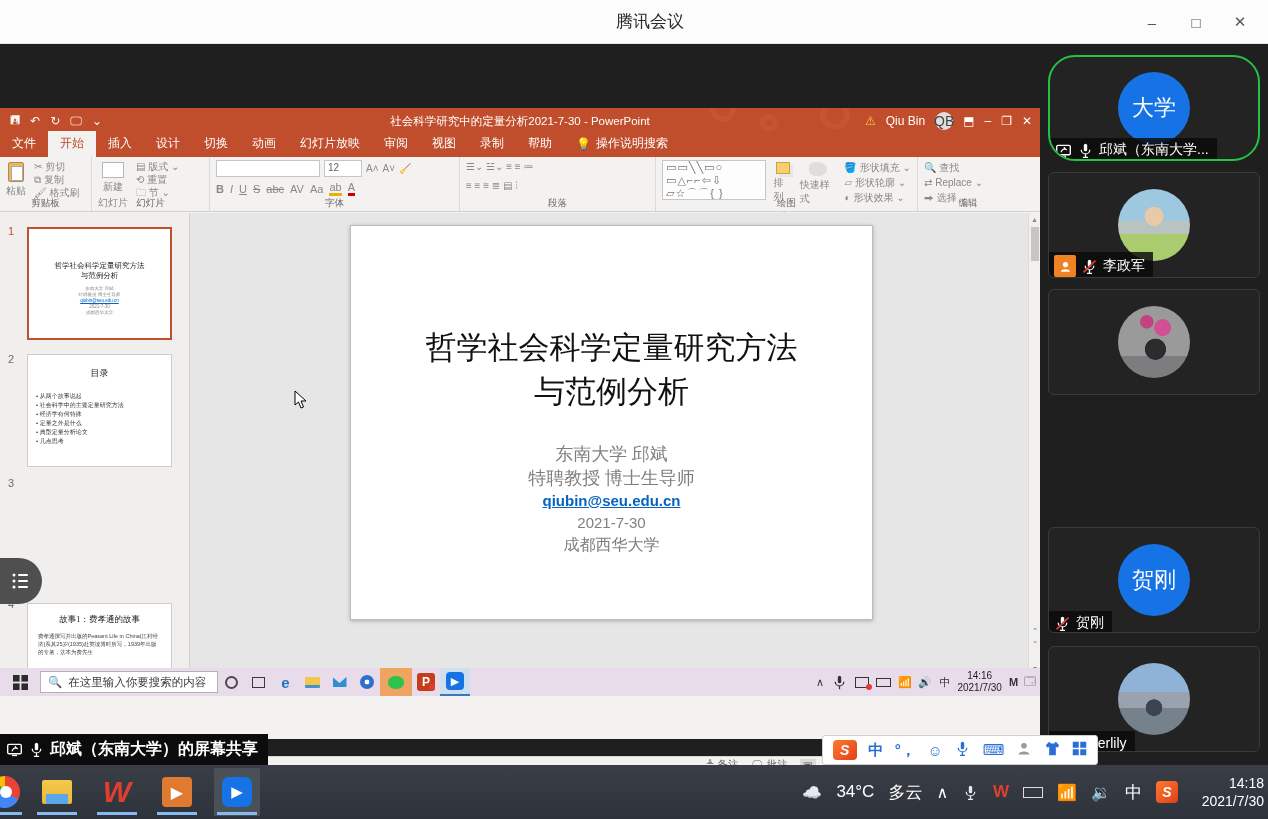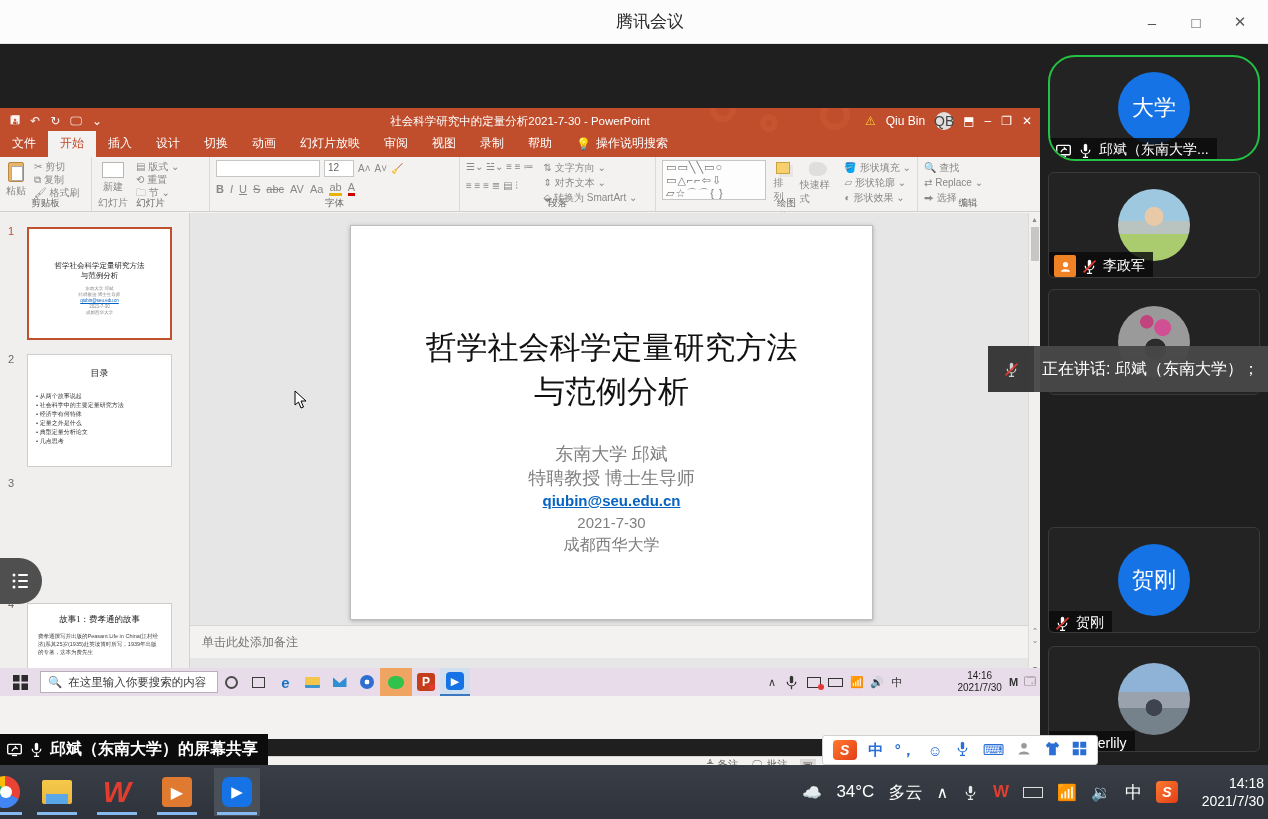--- a/index.html
+++ b/index.html
@@ -35,21 +35,21 @@
   .ppt-share { position:absolute; right:6px; top:27px; color:#fff; font-size:12px; display:flex; gap:4px; align-items:center; }
 
   .ribbon { left:0; top:49px; width:1040px; height:55px; background:#f3f2f1; border-bottom:1px solid #d2d0ce; display:flex; }
   .rgroup { position:relative; height:100%; border-right:1px solid #dcdad8; padding:3px 6px 14px; color:#8a8886; }
   .rgroup-label { position:absolute; bottom:1px; left:0; width:100%; text-align:center; font-size:9.5px; color:#696764; }
   .rbig { display:flex; flex-direction:column; align-items:center; font-size:10px; gap:2px; padding-top:2px; }
   .rsmall { font-size:10px; line-height:13px; white-space:nowrap; }
   .clipboard { width:16px; height:20px; background:#e8b66a; border:1px solid #b98a43; border-radius:2px; position:relative; }
   .clipboard:after { content:""; position:absolute; left:2px; top:3px; width:10px; height:13px; background:#fff; border:1px solid #aaa; }
   .fontbox { width:104px; height:17px; border:1px solid #c8c6c4; background:#fff; font-size:9px; color:#999; padding:2px 3px; display:inline-block; }
-  .sizebox { width:30px; height:17px; border:1px solid #c8c6c4; background:#fff; font-size:10px; color:#666; padding:1px 3px; display:inline-block; }
+  .sizebox { width:38px; height:17px; border:1px solid #c8c6c4; background:#fff; font-size:10px; color:#666; padding:1px 3px; display:inline-block; }
   .fmtrow { display:flex; gap:6px; align-items:center; margin-top:4px; font-size:11px; color:#8a8886; }
   .shapebox { width:112px; height:40px; border:1px solid #c8c6c4; background:#fdfdfd; font-size:11px; color:#7a7876; line-height:13px; padding:0 3px; letter-spacing:1px; overflow:hidden; }
   .rtxt { font-size:10px; line-height:15px; white-space:nowrap; }
 
   .ppt-body { left:0; top:105px; width:1040px; height:462px; background:#e6e6e6; }
   .thumbs { left:0; top:0; width:190px; height:462px; background:#f0efee; border-right:1px solid #d4d2d0; }
   .thumb-num { position:absolute; font-size:11px; color:#6d6b68; }
   .thumb { position:absolute; left:27px; width:145px; background:#fff; border:1px solid #cfcdcb; overflow:hidden; }
   .thumb.sel { border:2px solid #c0512e; }
   .t-serif { font-family:"Liberation Serif","DejaVu Serif",serif; color:#222; }
@@ -80,21 +80,21 @@
   
   .win-inner { left:0; top:560px; width:1040px; height:28px; background:#e9dcea; display:flex; align-items:center; }
   .start { width:40px; height:28px; display:flex; align-items:center; justify-content:center; }
   .start svg { width:15px; height:15px; }
   .searchbox { width:178px; height:22px; background:#fff; border:1px solid #b8b0b8; display:flex; align-items:center; gap:6px; padding:0 7px; font-size:11.5px; color:#444; }
   .tb-ic { width:27px; height:28px; display:flex; align-items:center; justify-content:center; font-size:14px; }
   .tb-block { height:28px; display:flex; align-items:center; justify-content:center; }
   .wechat-block { width:32px; background:#efa561; }
   .meet-block { width:30px; background:#cfdff0; border-bottom:2px solid #3c77c2; }
   .inner-tray { position:absolute; right:4px; display:flex; align-items:center; gap:7px; font-size:11px; color:#333; }
-  .inner-clock { text-align:center; font-size:10px; line-height:12px; color:#222;margin-left:48px; }
+  .inner-clock { text-align:center; font-size:10px; line-height:12px; color:#222; }
 
   
   .tile { position:absolute; left:1048px; width:212px; height:106px; background:#232323; border:1px solid #3a3a3a; border-radius:6px; overflow:hidden; }
   .tile.active { border:2px solid #23c343; }
   .tile-avatar { position:absolute; left:50%; top:50%; transform:translate(-50%,-50%); width:72px; height:72px; border-radius:50%; display:flex; align-items:center; justify-content:center; font-size:22px; color:#fff; }
   .blue-av { background:#1673e6; }
   .namechip { position:absolute; left:0; bottom:0; background:rgba(10,10,10,.82); display:flex; align-items:center; gap:5px; padding:3px 8px 0 5px; color:#fff; font-size:14px; white-space:nowrap; }
   .hostbadge { width:22px; height:22px; background:#f08226; border-radius:2px; display:flex; align-items:center; justify-content:center; }
   .micsvg { width:17px; height:17px; }
 
@@ -242,25 +242,20 @@
             <span style="border-bottom:3px solid #c00;">A</span>
           </div>
           <div class="rgroup-label">字体</div>
         </div>
         <div class="rgroup" style="width:196px;">
           <div style="display:flex;gap:10px;">
             <div>
               <div class="rsmall">☰⌄ ☱⌄ ≡ ≡ ≔</div>
               <div class="rsmall" style="margin-top:6px;">≡ ≡ ≡ ≣ ▤ ⫶</div>
             </div>
-            <div>
-              <div class="rtxt">⇅ <span>文字方向</span> ⌄</div>
-              <div class="rtxt">⇕ <span>对齐文本</span> ⌄</div>
-              <div class="rtxt">⬙ <span>转换为 SmartArt</span> ⌄</div>
-            </div>
           </div>
           <div class="rgroup-label">段落</div>
         </div>
         <div class="rgroup" style="width:262px;">
           <div style="display:flex;gap:8px;align-items:flex-start;">
             <div class="shapebox">
               <div>▭▭╲╲▭○</div>
               <div>▭△⌐⌐⇦⇩</div>
               <div>▱☆⌒⌒{ }</div>
             </div>
@@ -337,21 +332,20 @@
           <div class="slide-sub svenue">成都西华大学</div>
         </div>
 
         <div class="abs editor-scroll">
           <div style="margin-top:2px;">▴</div>
           <div class="scroll-thumb"></div>
           <div class="abs" style="left:0;bottom:30px;width:12px;">⌃<br>⌄</div>
           <div class="abs" style="left:0;bottom:2px;width:12px;">▾</div>
         </div>
 
-        <div class="abs notes"><span>单击此处添加备注</span></div>
 
         <div class="abs ppt-status">
           <span style="margin-left:6px;">幻灯片 第 1 张, 共 35 张</span>
           <span style="margin-left:18px;">🕮</span>
           <span style="margin-left:14px;">中文(中国)</span>
           <div class="right">
             <span>≜ <span>备注</span></span>
             <span>🗨 <span>批注</span></span>
             <span style="background:#dcdad8;padding:0 3px;">▣</span>
             <span>⠿</span>
@@ -488,30 +482,20 @@
       <div class="namechip">
         <svg class="micsvg" viewBox="0 0 20 20">
             <rect x="8" y="2" width="4" height="9" rx="2" fill="#fff"></rect>
             <path d="M5 9a5 5 0 0 0 10 0M10 14v4M7 18h6" stroke="#fff" stroke-width="1.5" fill="none"></path>
             <path d="M3 17L17 3" stroke="#e03a2f" stroke-width="2"></path>
           </svg>
         <span>waterlily</span>
       </div>
     </div>
 
-    <div class="abs toast" style="top:302px;">
-      <div class="toast-ic">
-        <svg class="micsvg" viewBox="0 0 20 20">
-            <rect x="8" y="2" width="4" height="9" rx="2" fill="#cfcfcf"></rect>
-            <path d="M5 9a5 5 0 0 0 10 0M10 14v4M7 18h6" stroke="#cfcfcf" stroke-width="1.5" fill="none"></path>
-            <path d="M3 17L17 3" stroke="#e03a2f" stroke-width="2"></path>
-          </svg>
-      </div>
-      <span style="margin-left:8px;">正在讲话: 邱斌（东南大学）；</span>
-    </div>
 
     <div class="abs float-btn" style="top:514px;">
       <svg width="20" height="20" viewBox="0 0 20 20">
           <circle cx="3" cy="4" r="1.5" fill="#fff"></circle>
           <rect x="7" y="3" width="10" height="2" rx="1" fill="#fff"></rect>
           <circle cx="3" cy="10" r="1.5" fill="#fff"></circle>
           <rect x="7" y="9" width="10" height="2" rx="1" fill="#fff"></rect>
           <circle cx="3" cy="16" r="1.5" fill="#fff"></circle>
           <rect x="7" y="15" width="10" height="2" rx="1" fill="#fff"></rect>
         </svg>

